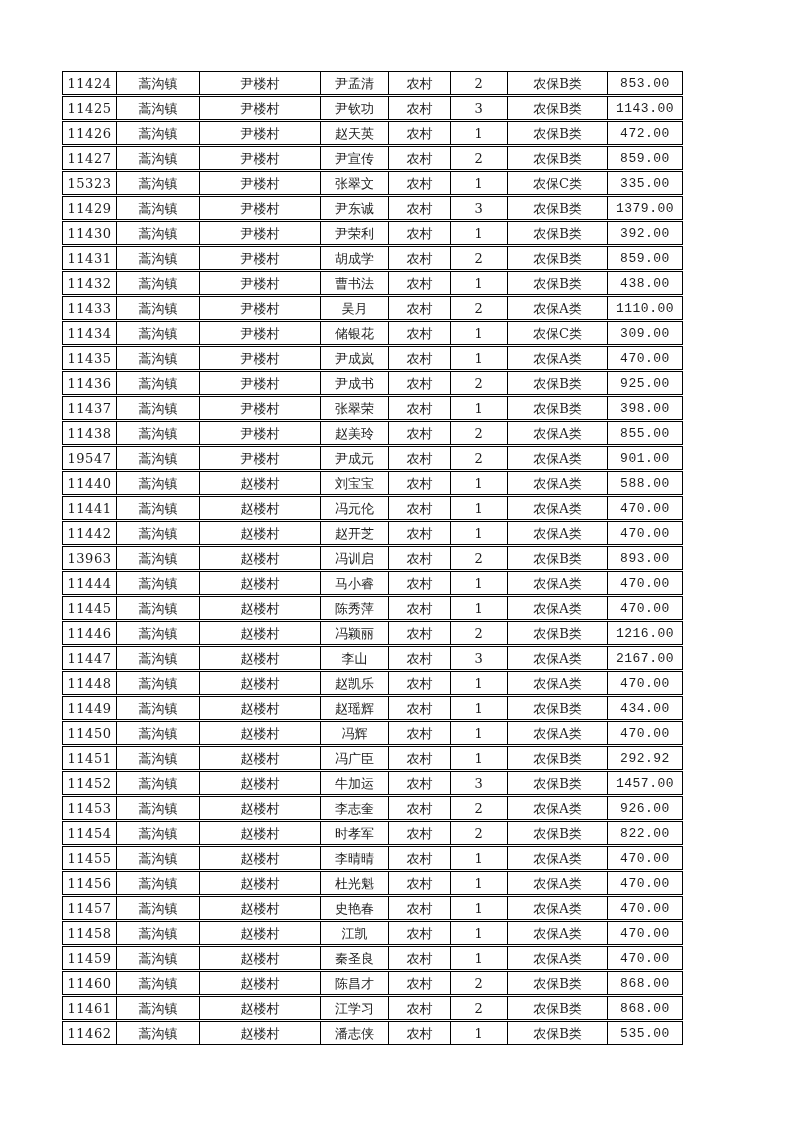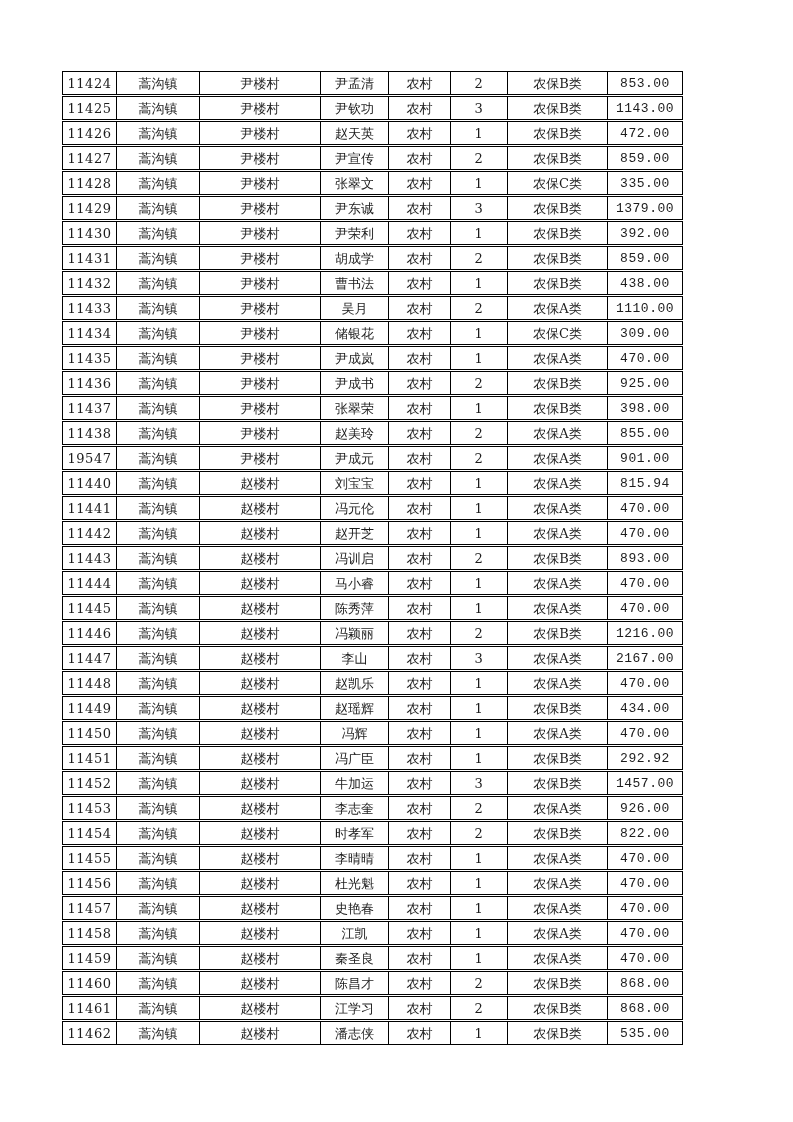--- a/index.html
+++ b/index.html
@@ -87,21 +87,21 @@
         <div class="cell num">11427</div>
         <div class="cell">蒿沟镇</div>
         <div class="cell">尹楼村</div>
         <div class="cell">尹宣传</div>
         <div class="cell">农村</div>
         <div class="cell num">2</div>
         <div class="cell">农保B类</div>
         <div class="cell num">859.00</div>
       </div>
       <div class="row">
-        <div class="cell num">11428</div>
+        <div class="cell num">15323</div>
         <div class="cell">蒿沟镇</div>
         <div class="cell">尹楼村</div>
         <div class="cell">张翠文</div>
         <div class="cell">农村</div>
         <div class="cell num">1</div>
         <div class="cell">农保C类</div>
         <div class="cell num">335.00</div>
       </div>
       <div class="row">
         <div class="cell num">11429</div>
@@ -214,21 +214,21 @@
         <div class="cell num">901.00</div>
       </div>
       <div class="row">
         <div class="cell num">11440</div>
         <div class="cell">蒿沟镇</div>
         <div class="cell">赵楼村</div>
         <div class="cell">刘宝宝</div>
         <div class="cell">农村</div>
         <div class="cell num">1</div>
         <div class="cell">农保A类</div>
-        <div class="cell num">815.94</div>
+        <div class="cell num">588.00</div>
       </div>
       <div class="row">
         <div class="cell num">11441</div>
         <div class="cell">蒿沟镇</div>
         <div class="cell">赵楼村</div>
         <div class="cell">冯元伦</div>
         <div class="cell">农村</div>
         <div class="cell num">1</div>
         <div class="cell">农保A类</div>
         <div class="cell num">470.00</div>
@@ -237,21 +237,21 @@
         <div class="cell num">11442</div>
         <div class="cell">蒿沟镇</div>
         <div class="cell">赵楼村</div>
         <div class="cell">赵开芝</div>
         <div class="cell">农村</div>
         <div class="cell num">1</div>
         <div class="cell">农保A类</div>
         <div class="cell num">470.00</div>
       </div>
       <div class="row">
-        <div class="cell num">11443</div>
+        <div class="cell num">13963</div>
         <div class="cell">蒿沟镇</div>
         <div class="cell">赵楼村</div>
         <div class="cell">冯训启</div>
         <div class="cell">农村</div>
         <div class="cell num">2</div>
         <div class="cell">农保B类</div>
         <div class="cell num">893.00</div>
       </div>
       <div class="row">
         <div class="cell num">11444</div>

